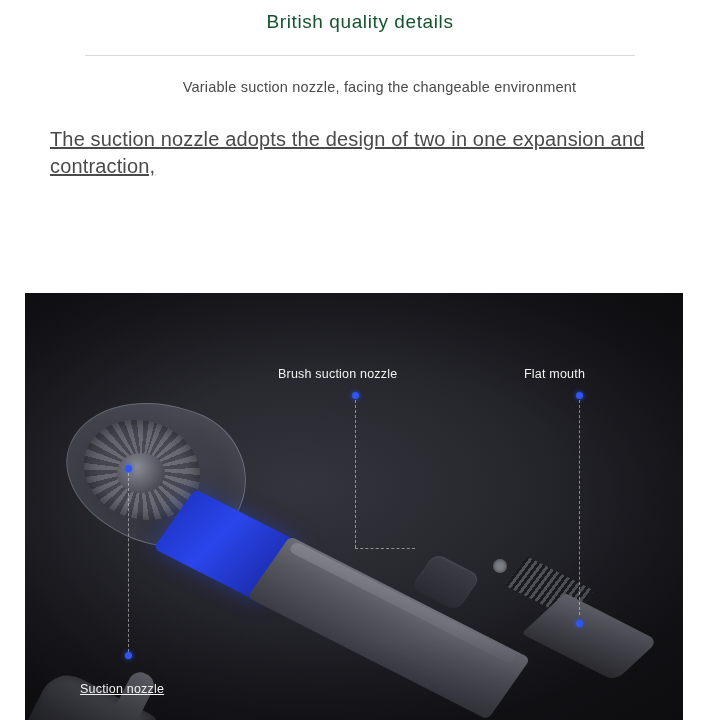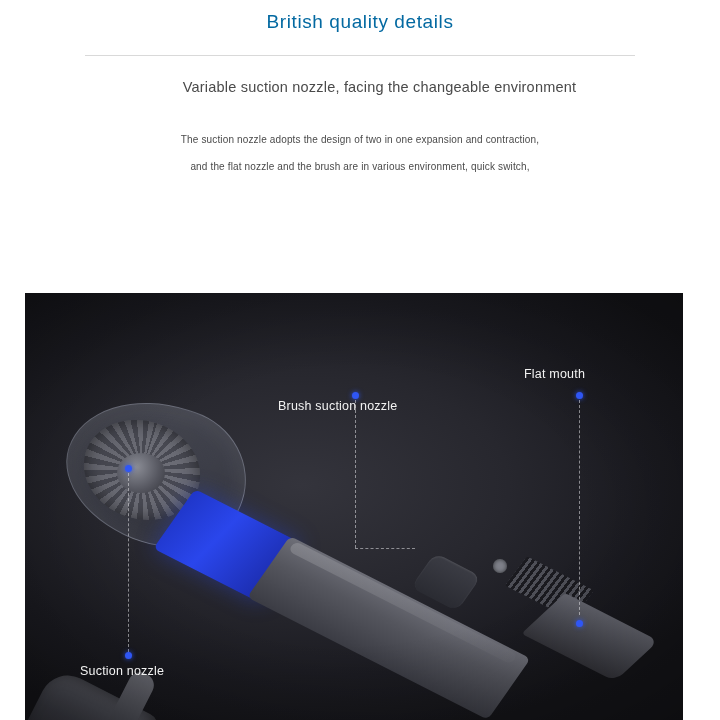--- a/index.html
+++ b/index.html
@@ -22,21 +22,21 @@
   }
 
   
   .header {
     padding-top: 8px;
     text-align: center;
   }
   .title {
     font-size: 19px;
     letter-spacing: 0.6px;
-    color: #0369a1;
+    color: #14532d;
     font-weight: 400;
     margin: 0;
     line-height: 28px;
   }
   .divider {
     width: 550px;
     height: 1px;
     background: #d9d9d9;
     margin: 19px auto 0 auto;
   }
@@ -45,25 +45,26 @@
     color: #4a4a4a;
     margin: 20px 0 0 0;
     line-height: 22px;
     letter-spacing: 0.2px;
     font-weight: 400;
     padding-left: 39px;
   }
   .body-copy {
     margin: 28px auto 0 auto;
     width: 620px;
-    font-size: 10px;
+    font-size: 20px;
     line-height: 27px;
     color: #4a4a4a;
     letter-spacing: 0.15px;
-    text-align: center;
+    text-align: left;
+    text-decoration: underline;
   }
   .body-copy .line {
     display: block;
   }
 
   
   .figure {
     position: absolute;
     left: 25px;
     top: 293px;
@@ -255,50 +256,49 @@
 <body>
 
 <div class="page">
 
   <div class="header">
     <h1 class="title">British quality details</h1>
     <div class="divider"></div>
     <p class="subtitle">Variable suction nozzle, facing the changeable environment</p>
     <div class="body-copy">
       <span class="line">The suction nozzle adopts the design of two in one expansion and contraction,</span>
-      <span class="line">and the flat nozzle and the brush are in various environment, quick switch,</span>
     </div>
   </div>
 
   <div class="figure">
 
     <div class="barrel"></div>
     <div class="barrel-ring"></div>
     <div class="cup"></div>
     <div class="brush-core"></div>
     <div class="brush-hub"></div>
     <div class="blue-seg"></div>
     <div class="shaft"></div>
     <div class="shaft-hi"></div>
     <div class="switch-btn"></div>
     <div class="switch-dot"></div>
     <div class="brush-strip"></div>
     <div class="flat-tip"></div>
 
     <div class="fig-vignette"></div>
 
-    <div class="callout-label" style="left:253px; top:74px;margin-top:32px;">Brush suction nozzle</div>
+    <div class="callout-label" style="left:253px; top:74px;">Brush suction nozzle</div>
     <div class="dot" style="left:327px; top:99px;"></div>
     <div class="leader" style="left:330px; top:107px; height:148px;"></div>
     <div class="leader-h" style="left:330px; top:255px; width:60px;"></div>
 
     <div class="callout-label" style="left:499px; top:74px;">Flat mouth</div>
     <div class="dot" style="left:551px; top:99px;"></div>
     <div class="leader" style="left:554px; top:107px; height:215px;"></div>
     <div class="dot" style="left:551px; top:327px;"></div>
 
     <div class="dot" style="left:100px; top:172px;"></div>
     <div class="leader" style="left:103px; top:180px; height:179px;"></div>
     <div class="dot" style="left:100px; top:359px;"></div>
-    <div class="callout-label" style="left:55px; top:371px;">Suction nozzle</div>
+    <div class="callout-label" style="left:55px; top:389px;text-decoration:underline;">Suction nozzle</div>
   </div>
 
 </div>
 
 </body></html>

